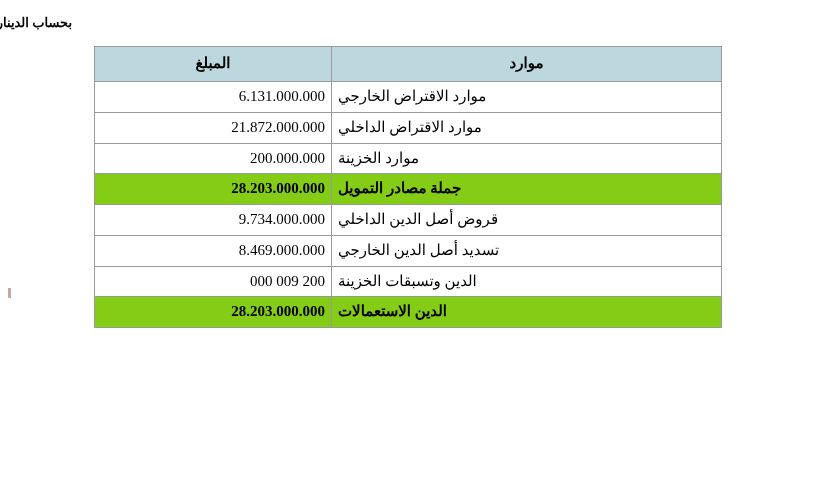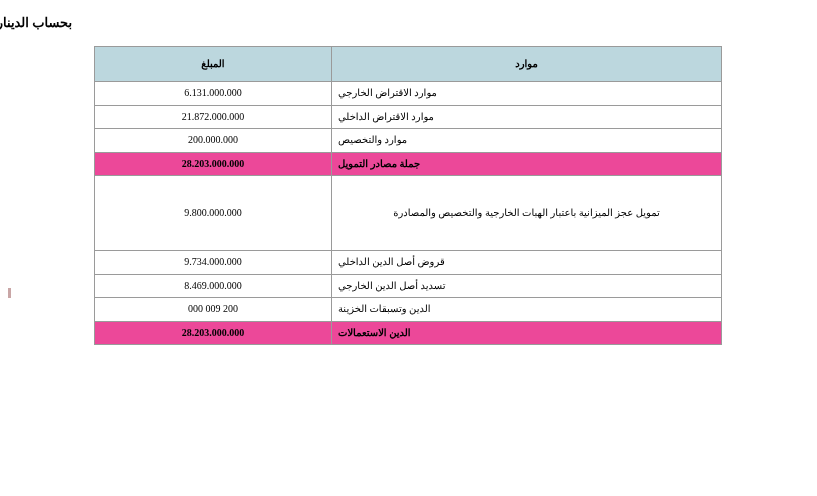--- a/index.html
+++ b/index.html
@@ -36,42 +36,41 @@
     right: 95px;
     top: 46px;
     width: 627px;
     border-collapse: collapse;
     table-layout: fixed;
     direction: rtl;
   }
   table.budget td, table.budget th {
     border: 1px solid #9a9a9a;
     padding: 4px 6px;
-    font-size: 10px;
+    font-size: 15px;
     vertical-align: middle;
     line-height: 1.45;
   }
   col.c-label { width: 390px; }
   col.c-amount { width: 237px; }
 
   .hdr {
     background: #bcd7de;
     text-align: center;
     font-weight: bold;
     height: 26px;
   }
   .label-cell {
     text-align: left;
   }
   .amount-cell {
-    text-align: center;
     white-space: nowrap;
   }
   .row-total td {
-    background: #ec4899;
+    background: #84cc16;
     font-weight: bold;
   }
   .row-tall td {
     height: 66px;
   }
   .label-multiline {
     text-align: center;
     line-height: 1.6;
   }
   .side-mark {
@@ -104,30 +103,26 @@
     <tbody>
       <tr>
         <td class="label-cell">موارد الاقتراض الخارجي</td>
         <td class="amount-cell">6.131.000.000</td>
       </tr>
       <tr>
         <td class="label-cell">موارد الاقتراض الداخلي</td>
         <td class="amount-cell">21.872.000.000</td>
       </tr>
       <tr>
-        <td class="label-cell">موارد والتخصيص</td>
+        <td class="label-cell">موارد الخزينة</td>
         <td class="amount-cell">200.000.000</td>
       </tr>
       <tr class="row-total">
         <td class="label-cell">جملة مصادر التمويل</td>
         <td class="amount-cell">28.203.000.000</td>
-      </tr>
-      <tr class="row-tall">
-        <td class="label-multiline">تمويل عجز الميزانية باعتبار الهبات الخارجية والتخصيص والمصادرة</td>
-        <td class="amount-cell">9.800.000.000</td>
       </tr>
       <tr>
         <td class="label-cell">قروض أصل الدين الداخلي</td>
         <td class="amount-cell">9.734.000.000</td>
       </tr>
       <tr>
         <td class="label-cell">تسديد أصل الدين  الخارجي</td>
         <td class="amount-cell">8.469.000.000</td>
       </tr>
       <tr>

